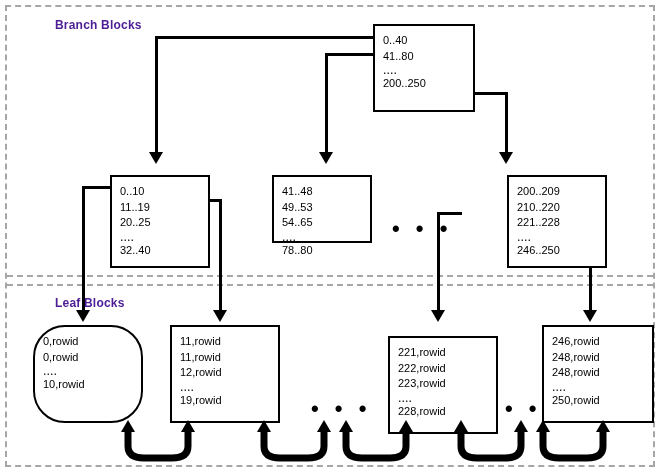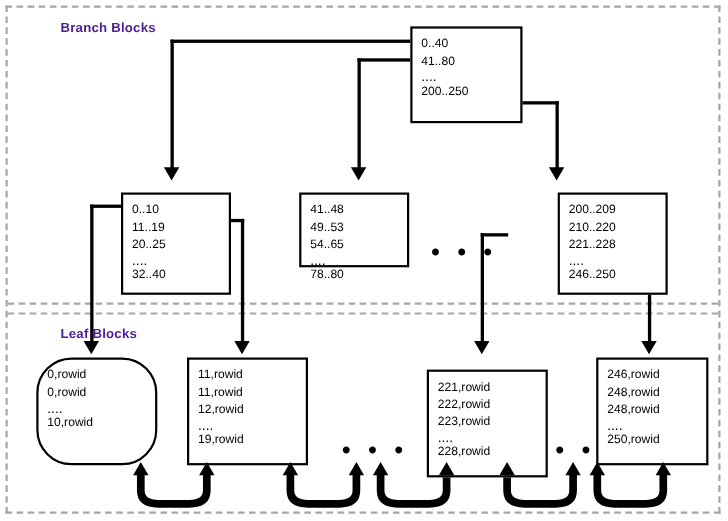--- a/index.html
+++ b/index.html
@@ -212,21 +212,21 @@
   <div class="node-box" style="left:388px; top:336px; width:110px; height:98px;">
     <div class="lines">
       <div class="line">221,rowid</div>
       <div class="line">222,rowid</div>
       <div class="line">223,rowid</div>
       <div class="line dots">....</div>
       <div class="line">228,rowid</div>
     </div>
   </div>
 
-  <div class="node-box" style="left:542px; top:325px; width:102px; height:98px;">
+  <div class="node-box" style="left:542px; top:325px; width:112px; height:98px;">
     <div class="lines">
       <div class="line">246,rowid</div>
       <div class="line">248,rowid</div>
       <div class="line">248,rowid</div>
       <div class="line dots">....</div>
       <div class="line">250,rowid</div>
     </div>
   </div>
 
   <div class="ellipsis-dots" style="left:311px; top:404px;">• • •</div>

